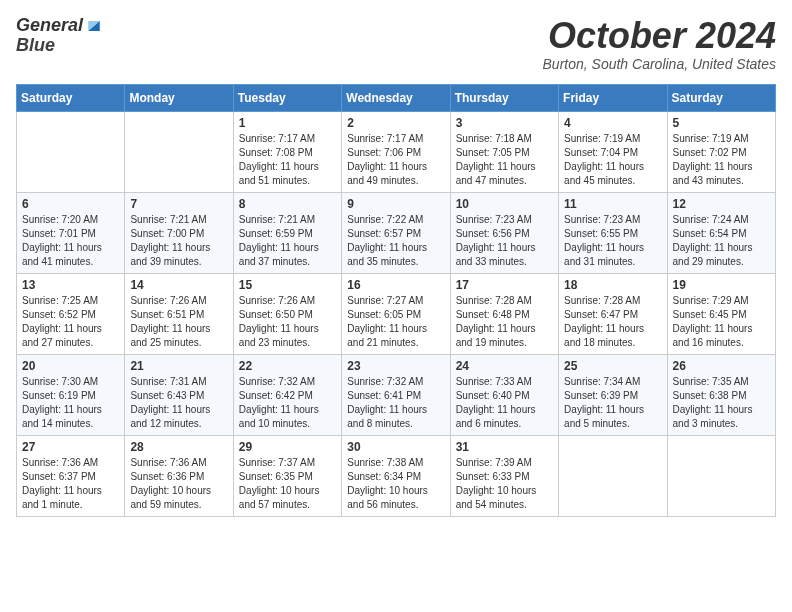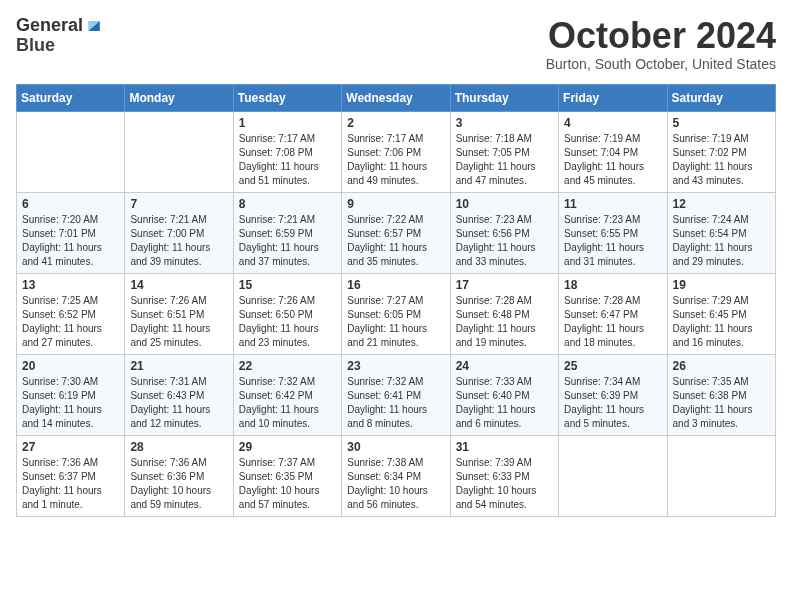--- a/index.html
+++ b/index.html
@@ -8,20 +8,21 @@
       background: #fff;
       width: 792px;
       min-height: 612px;
       padding: 16px;
     }
     .header {
       display: flex;
       justify-content: space-between;
       align-items: flex-start;
       margin-bottom: 12px;
+      font-style: italic;
     }
     .logo {
       display: flex;
       flex-direction: column;
       align-items: flex-start;
     }
     .logo-general {
       font-size: 18px;
       font-weight: bold;
       color: #333;
@@ -105,21 +106,21 @@
       <span class="logo-general">General</span>
       <svg class="logo-icon" viewBox="0 0 22 16" xmlns="http://www.w3.org/2000/svg">
         <polygon points="4,14 18,14 18,2" fill="#1a6bb5"></polygon>
         <polygon points="4,14 18,2 4,2" fill="#4da6e0" opacity="0.6"></polygon>
       </svg>
     </div>
     <span class="logo-blue">Blue</span>
   </div>
   <div class="title-block">
     <div class="month-title">October 2024</div>
-    <div class="location">Burton, South October, United States</div>
+    <div class="location">Burton, South Carolina, United States</div>
   </div>
 </div>
 
 <table class="calendar">
   <thead>
     <tr>
     <th>Saturday</th>
         <th>Monday</th>
         <th>Tuesday</th>
         <th>Wednesday</th>

